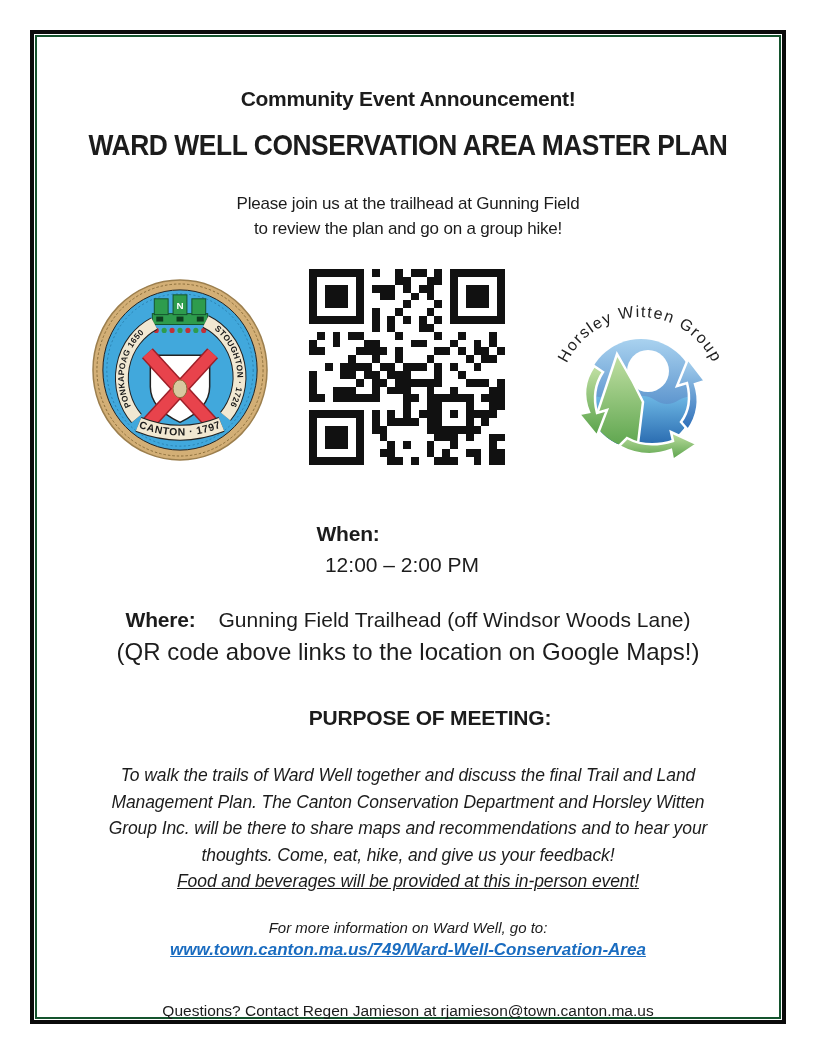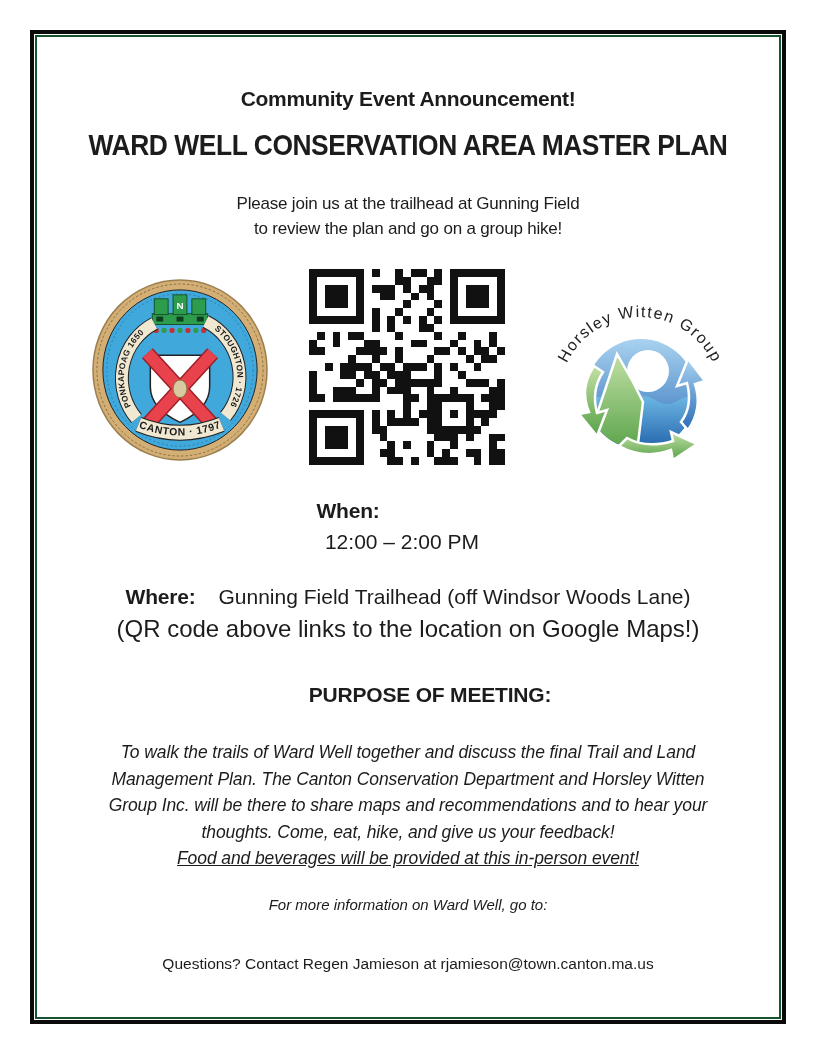--- a/index.html
+++ b/index.html
@@ -49,21 +49,21 @@
     margin-top: 21px;
     height: 216px;
     display: flex;
     align-items: center;
     justify-content: space-between;
     padding: 0 44px 0 54px;
   }
   .seal-wrap { width: 178px; height: 184px; }
   .qr-wrap { width: 196px; height: 196px; margin-top: -6px; }
   .hw-wrap { width: 190px; height: 200px; }
-  .when-block { margin-top: 21px; font-size: 21px; }
+  .when-block { margin-top: 44px; font-size: 21px; }
   .when-line1 {
     display: flex;
     justify-content: center;
     transform: translateX(-46px);
   }
   .when-label { font-weight: bold; margin-right: 28px; letter-spacing: -0.2px; }
   .when-line2 { margin-top: 7px; transform: translateX(-6px); }
   .where-block { margin-top: 31px; font-size: 21px; }
   .where-line1 { display: flex; justify-content: center; }
   .where-label { font-weight: bold; margin-right: 23px; letter-spacing: -0.2px; }
@@ -547,17 +547,20 @@
 
     <div class="purpose-body">
       <div>To walk the trails of Ward Well together and discuss the final Trail and Land</div>
       <div>Management Plan. The Canton Conservation Department and Horsley Witten</div>
       <div>Group Inc. will be there to share maps and recommendations and to hear your</div>
       <div>thoughts. Come, eat, hike, and give us your feedback!</div>
       <div class="purpose-underlined">Food and beverages will be provided at this in-person event!</div>
     </div>
 
     <div class="more-info-label">For more information on Ward Well, go to:</div>
+    <div class="more-info-link-line">
+      <a class="more-info-link" style="color:#1a6cc0;">www.town.canton.ma.us/749/Ward-Well-Conservation-Area</a>
+    </div>
 
     <div class="contact-line">Questions? Contact Regen Jamieson at rjamieson@town.canton.ma.us</div>
 
   </div>
 </div>
 
 </body></html>

